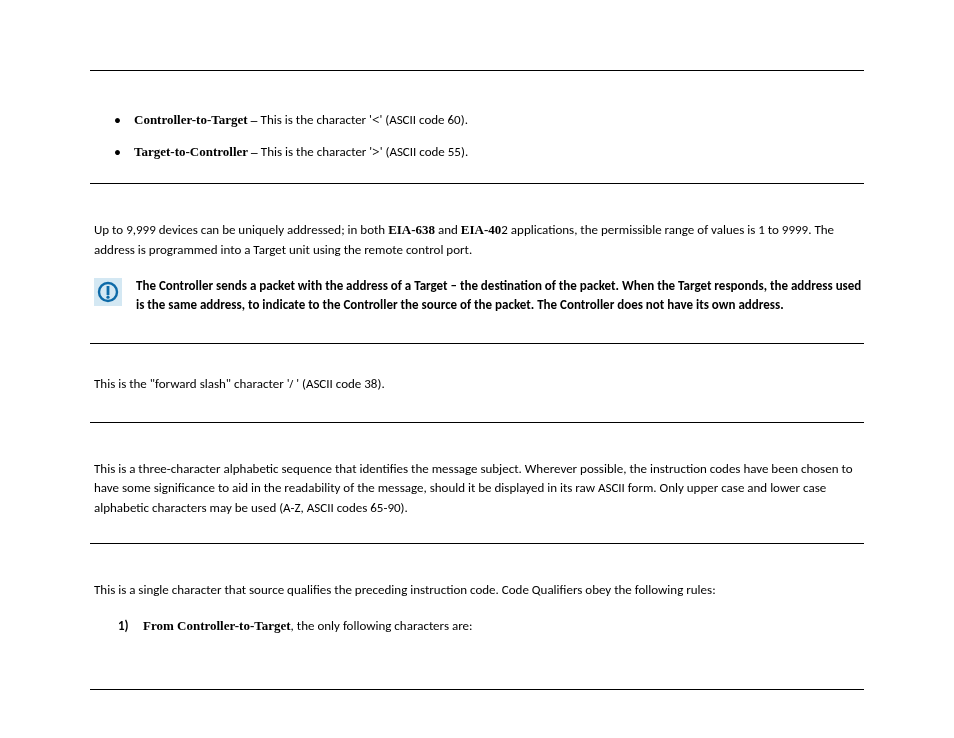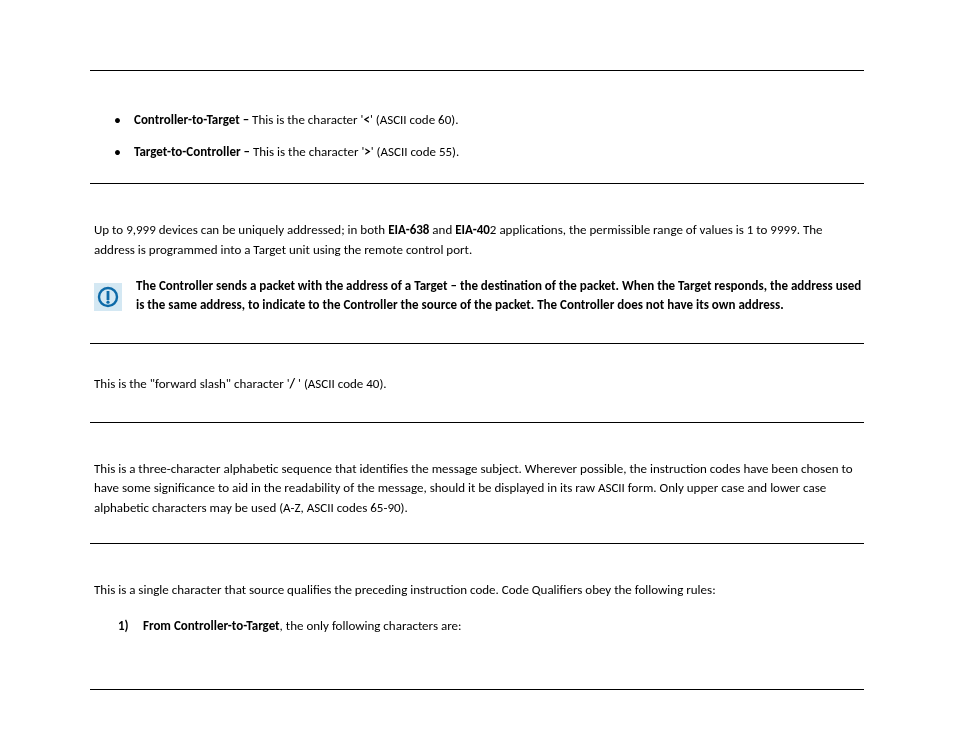--- a/index.html
+++ b/index.html
@@ -43,21 +43,21 @@
       left: -20px;
       font-size: 14px;
     }
     .body-text {
       padding-left: 4px;
       line-height: 1.5;
       margin-bottom: 6px;
     }
     .note-row {
       display: flex;
-      align-items: center;
+      align-items: flex-start;
       margin-top: 18px;
       padding-left: 4px;
     }
     .note-icon {
       flex: 0 0 auto;
       margin-right: 14px;
       margin-top: 1px;
     }
     .note-icon-box {
       width: 28px;
@@ -66,20 +66,21 @@
       display: flex;
       align-items: center;
       justify-content: center;
     }
     .note-text {
       font-weight: bold;
       line-height: 1.45;
     }
     .bold {
       font-weight: bold;
+      font-family: Liberation Serif, serif;
     }
     .section-block {
       padding-top: 14px;
       padding-bottom: 6px;
     }
     ol.numlist {
       list-style: none;
       padding-left: 28px;
       margin-top: 16px;
     }
@@ -129,21 +130,21 @@
           </svg>
         </div>
       </div>
       <div class="note-text">The Controller sends a packet with the address of a Target – the destination of the packet. When the Target responds, the address used is the same address, to indicate to the Controller the source of the packet. The Controller does not have its own address.</div>
     </div>
   </div>
 
   <div class="section-rule"></div>
 
   <p class="body-text" style="padding-top:8px; padding-bottom:6px;">
-    <span>This is the "forward slash" character '</span><span class="bold">/</span><span> ' (ASCII code 40).</span>
+    <span>This is the "forward slash" character '</span><span class="bold">/</span><span> ' (ASCII code 38).</span>
   </p>
 
   <div class="section-rule"></div>
 
   <p class="body-text" style="padding-top:14px; padding-bottom:4px;">This is a three-character alphabetic sequence that identifies the message subject. Wherever possible, the instruction codes have been chosen to have some significance to aid in the readability of the message, should it be displayed in its raw ASCII form. Only upper case and lower case alphabetic characters may be used (A-Z, ASCII codes 65-90).</p>
 
   <div class="section-rule"></div>
 
   <div class="section-block">
     <p class="body-text">This is a single character that source qualifies the preceding instruction code. Code Qualifiers obey the following rules:</p>

